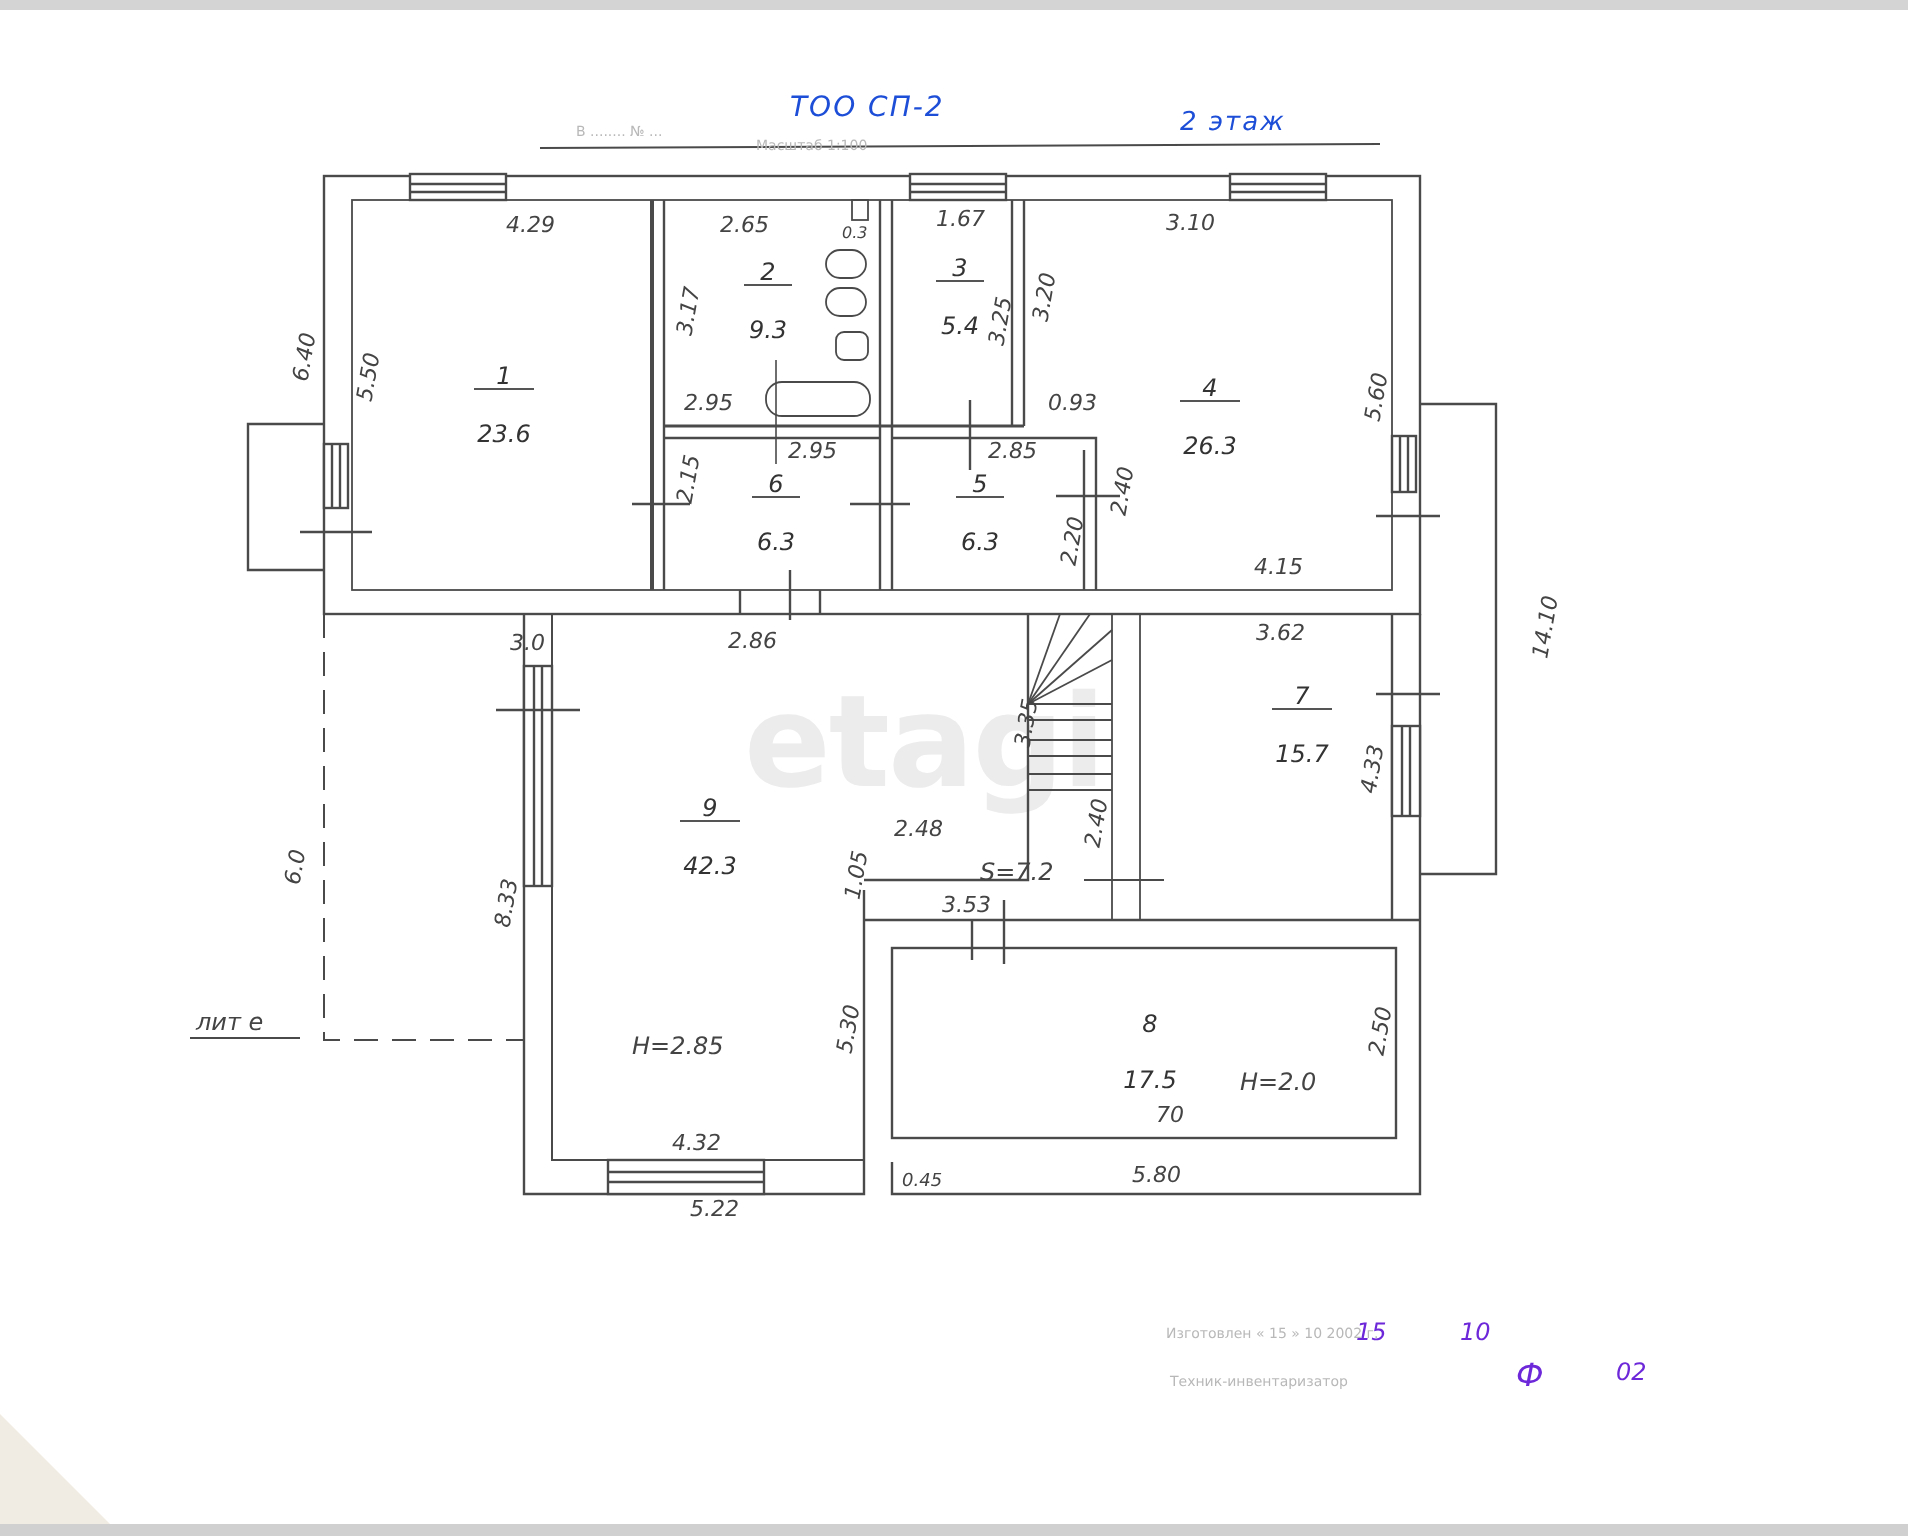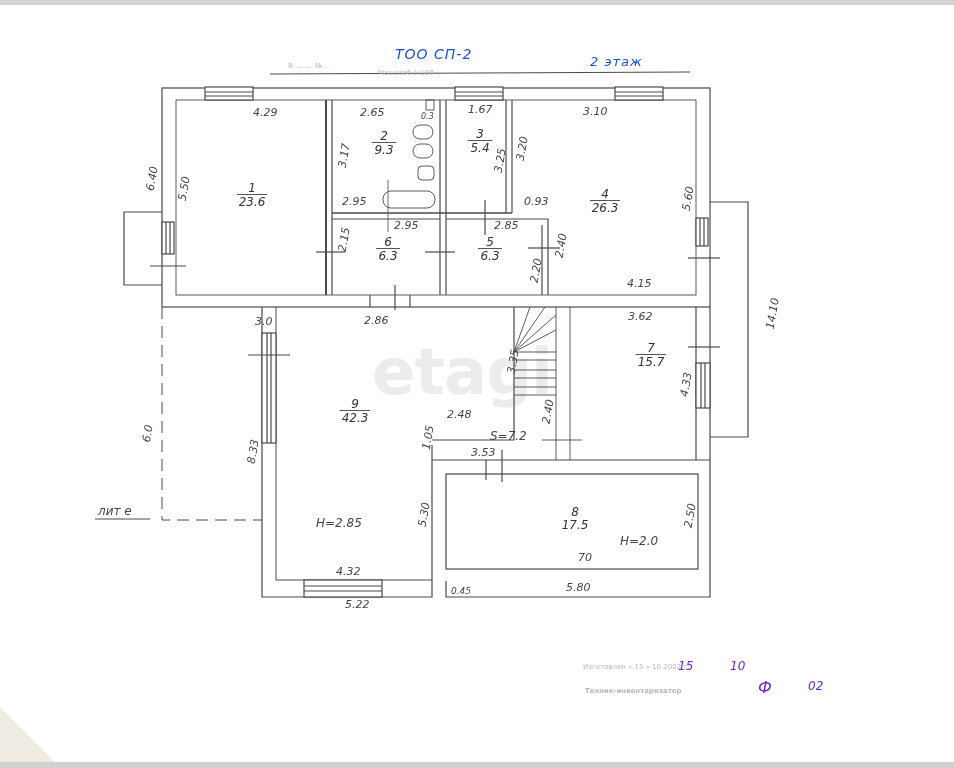--- a/index.html
+++ b/index.html
@@ -5,21 +5,21 @@
   html, body { margin:0; padding:0; }
   body { width:954px; height:768px; background:#ffffff; position:relative; overflow:hidden; font-family:"DejaVu Sans", sans-serif; }
   .topbar { position:absolute; left:0; top:0; width:954px; height:5px; background:#d4d4d4; }
   .botbar { position:absolute; left:0; bottom:0; width:954px; height:6px; background:#d0d0d0; }
   .corner { position:absolute; left:0; bottom:6px; width:0; height:0; border-left:55px solid #ece6dc; border-top:55px solid transparent; opacity:.8; }
   svg.plan { position:absolute; left:0; top:0; }
   .lbl { position:absolute; font-family:"DejaVu Sans", sans-serif; font-style:italic; color:#333; white-space:nowrap; line-height:1; }
   .dim { font-size:11px; color:#444; }
   .rot80 { transform:rotate(-80deg); transform-origin:center center; }
   .room-no { font-size:12px; text-align:center; }
-  .room-area { font-size:12px; text-align:center; border-top:1px solid #555; padding-top:1px; }
+  .room-area { font-size:12px; text-align:center; border-top:1px solid #555; padding-top:16px; }
   .title { font-size:14px; color:#1d4ed8; letter-spacing:1px; }
   .faint { font-size:7px; color:#b8b8b8; font-style:normal; }
   .watermark { position:absolute; left:372px; top:335px; font-size:64px; font-weight:bold; color:#ececec; font-style:normal; letter-spacing:-1px; }
   .sig { font-size:12px; color:#6d28d9; }
 </style>
 </head>
 <body>
 
 <div class="topbar"></div>
 <div class="botbar"></div>
@@ -232,14 +232,14 @@
 <div class="lbl dim rot80" style="left:674px;top:379px;">4.33</div>
 <div class="lbl dim rot80" style="left:412px;top:509px;">5.30</div>
 <div class="lbl dim rot80" style="left:678px;top:510px;">2.50</div>
 
 <div class="lbl dim" style="left:98px;top:505px;font-size:12px;">лит е</div>
 
 <div class="lbl faint" style="left:583px;top:664px;">Изготовлен « 15 » 10 2002 г.</div>
 <div class="lbl sig" style="left:678px;top:660px;">15</div>
 <div class="lbl sig" style="left:730px;top:660px;">10</div>
 <div class="lbl sig" style="left:808px;top:680px;">02</div>
-<div class="lbl faint" style="left:585px;top:688px;font-weight:bold;">Техник-инвентаризатор</div>
+<div class="lbl faint" style="left:585px;top:688px;">Техник-инвентаризатор</div>
 <div class="lbl sig" style="left:758px;top:680px;font-size:16px;">Ф</div>
 
 </body></html>

